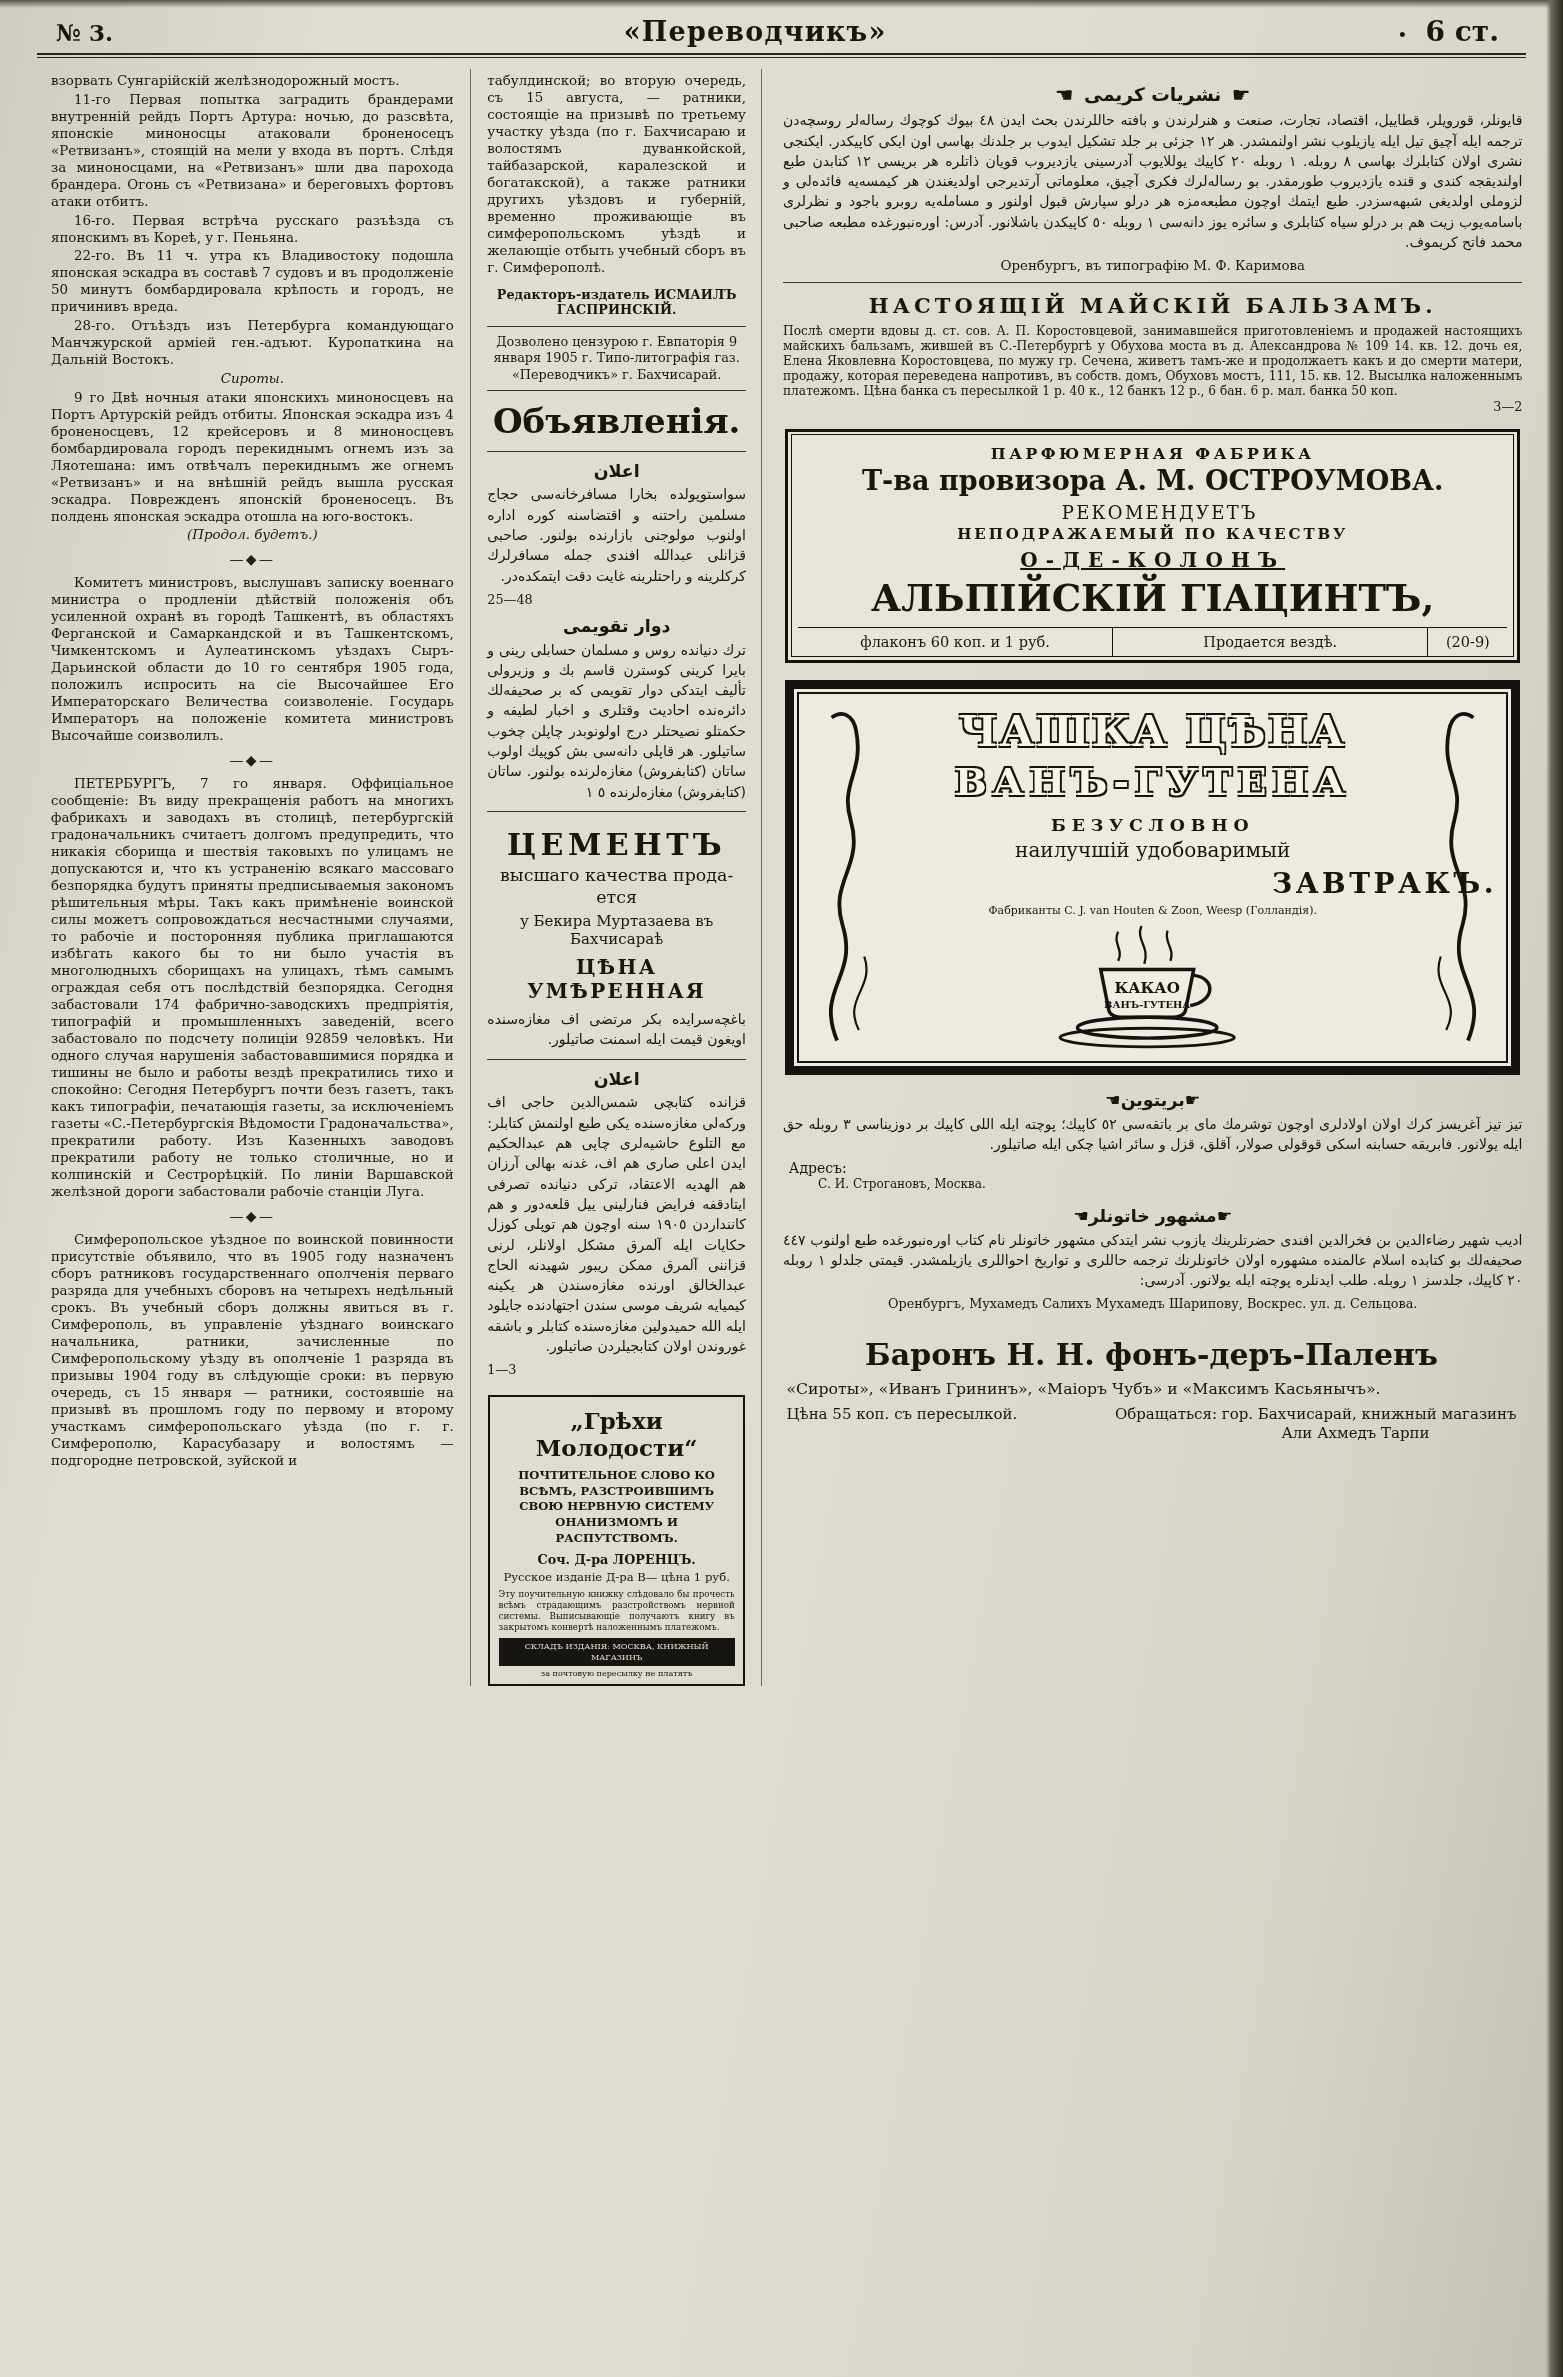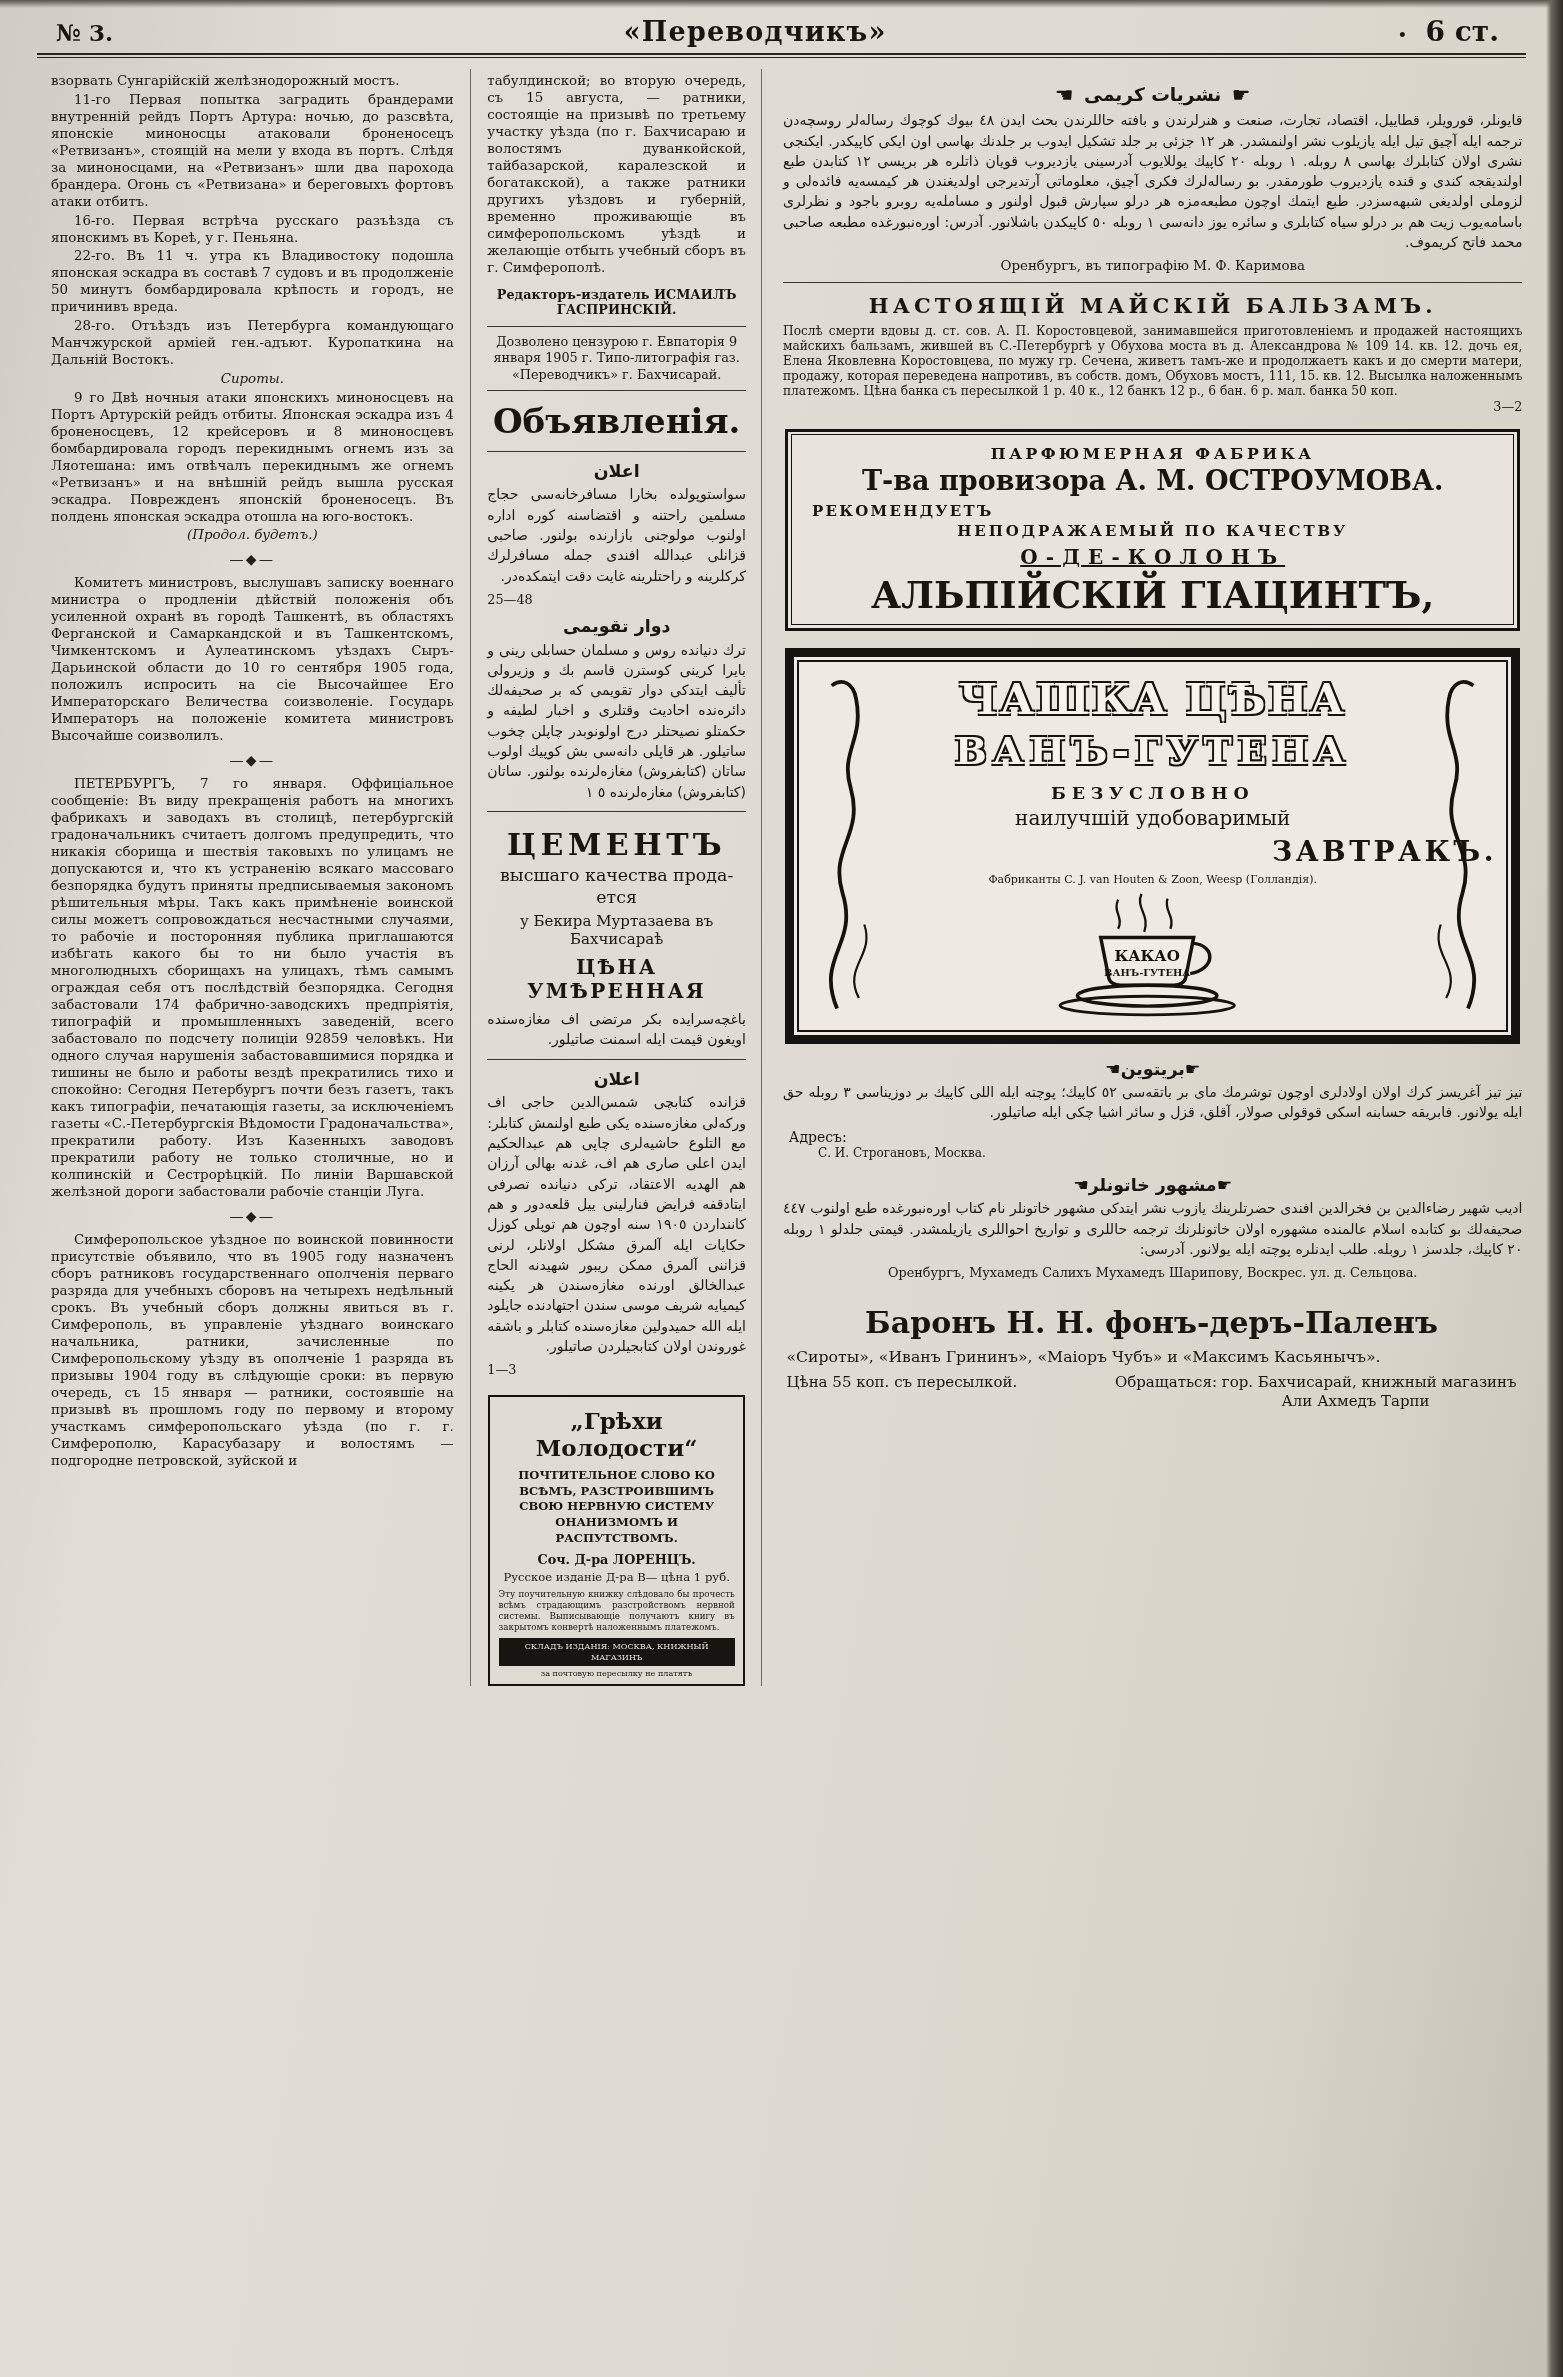--- a/index.html
+++ b/index.html
@@ -56,21 +56,21 @@
   .grehi-last{font-size:8.1px;margin-top:2.3px;}
   
   .nesr-address{font-size:13.4px;text-align:center;margin:4.6px 0 8.1px 0;}
   .balsam-h{font-size:21px;font-weight:bold;text-align:center;letter-spacing:4.1px;margin:8.1px 0 5.8px 0;}
   .balsam-p{font-size:12.2px;line-height:15px;text-align:justify;margin:0;}
   
   .ost{border:3.5px solid #15130e;padding:2.9px;margin:15px 2.3px 0 2.3px;background:#e7e4db;}
   .ost-in{border:1.2px solid #15130e;padding:8.1px 5.8px 0 5.8px;text-align:center;}
   .ost-l1{font-size:15.7px;font-weight:bold;letter-spacing:3.5px;}
   .ost-l2{font-size:27px;font-weight:bold;margin-top:2.3px;}
-  .ost-l3{font-size:15px;font-weight:bold;letter-spacing:2.3px;margin-top:5.8px;text-align:left;padding-left:14px;}
+  .ost-l3{font-size:18px;font-weight:normal;letter-spacing:2.3px;margin-top:5.8px;text-align:center;padding-left:14px;}
   .ost-l4{font-size:15px;font-weight:bold;letter-spacing:2.9px;margin-top:2.3px;}
   .ost-l5{font-size:20px;font-weight:bold;letter-spacing:8.1px;margin-top:4.6px;text-decoration:underline;}
   .ost-l6{font-size:37px;font-weight:bold;margin:4.6px 0 7px 0;}
   .ost-foot{display:flex;border-top:1.7px solid #15130e;font-size:14.5px;margin-top:5.8px;}
   .ost-foot div{padding:5.8px 4.6px;flex:1;}
   .ost-foot .mid{border-left:1.2px solid #15130e;border-right:1.2px solid #15130e;}
   
   .vh{border:9.3px solid #15130e;margin:17.4px 2.3px 0 2.3px;background:#eceae2;}
   .vh-in{border:2.3px solid #15130e;margin:2.9px;padding:12.8px 9.3px 5.8px 9.3px;position:relative;text-align:center;}
   .vh-swirls{position:absolute;left:0;top:0;width:100%;height:100%;pointer-events:none;}
@@ -177,20 +177,25 @@
       <div class="counter counter-r">3—2</div>
 
       <div class="ost">
         <div class="ost-in">
           <div class="ost-l1">ПАРФЮМЕРНАЯ ФАБРИКА</div>
           <div class="ost-l2">Т-ва провизора А. М. ОСТРОУМОВА.</div>
           <div class="ost-l3">РЕКОМЕНДУЕТЪ</div>
           <div class="ost-l4">НЕПОДРАЖАЕМЫЙ ПО КАЧЕСТВУ</div>
           <div class="ost-l5">О-ДЕ-КОЛОНЪ</div>
           <div class="ost-l6">АЛЬПІЙСКІЙ ГІАЦИНТЪ,</div>
+          <div class="ost-foot">
+            <div>флаконъ 60 коп. и 1 руб.</div>
+            <div class="mid">Продается вездѣ.</div>
+            <div style="flex:0 0 70px;">(20-9)</div>
+          </div>
         </div>
       </div>
 
       <div class="vh">
         <div class="vh-in">
           <svg class="vh-swirls" viewBox="0 0 1300 700" preserveAspectRatio="none">
             <path d="M70,660 C30,560 110,540 80,440 C55,355 120,330 95,240 C75,170 120,150 105,70 C100,40 80,30 60,45" fill="none" stroke="#15130e" stroke-width="7"></path>
             <path d="M1230,660 C1270,560 1190,540 1220,440 C1245,355 1180,330 1205,240 C1225,170 1180,150 1195,70 C1200,40 1220,30 1240,45" fill="none" stroke="#15130e" stroke-width="7"></path>
             <path d="M110,640 C80,580 140,560 120,500" fill="none" stroke="#15130e" stroke-width="4"></path>
             <path d="M1190,640 C1220,580 1160,560 1180,500" fill="none" stroke="#15130e" stroke-width="4"></path>

